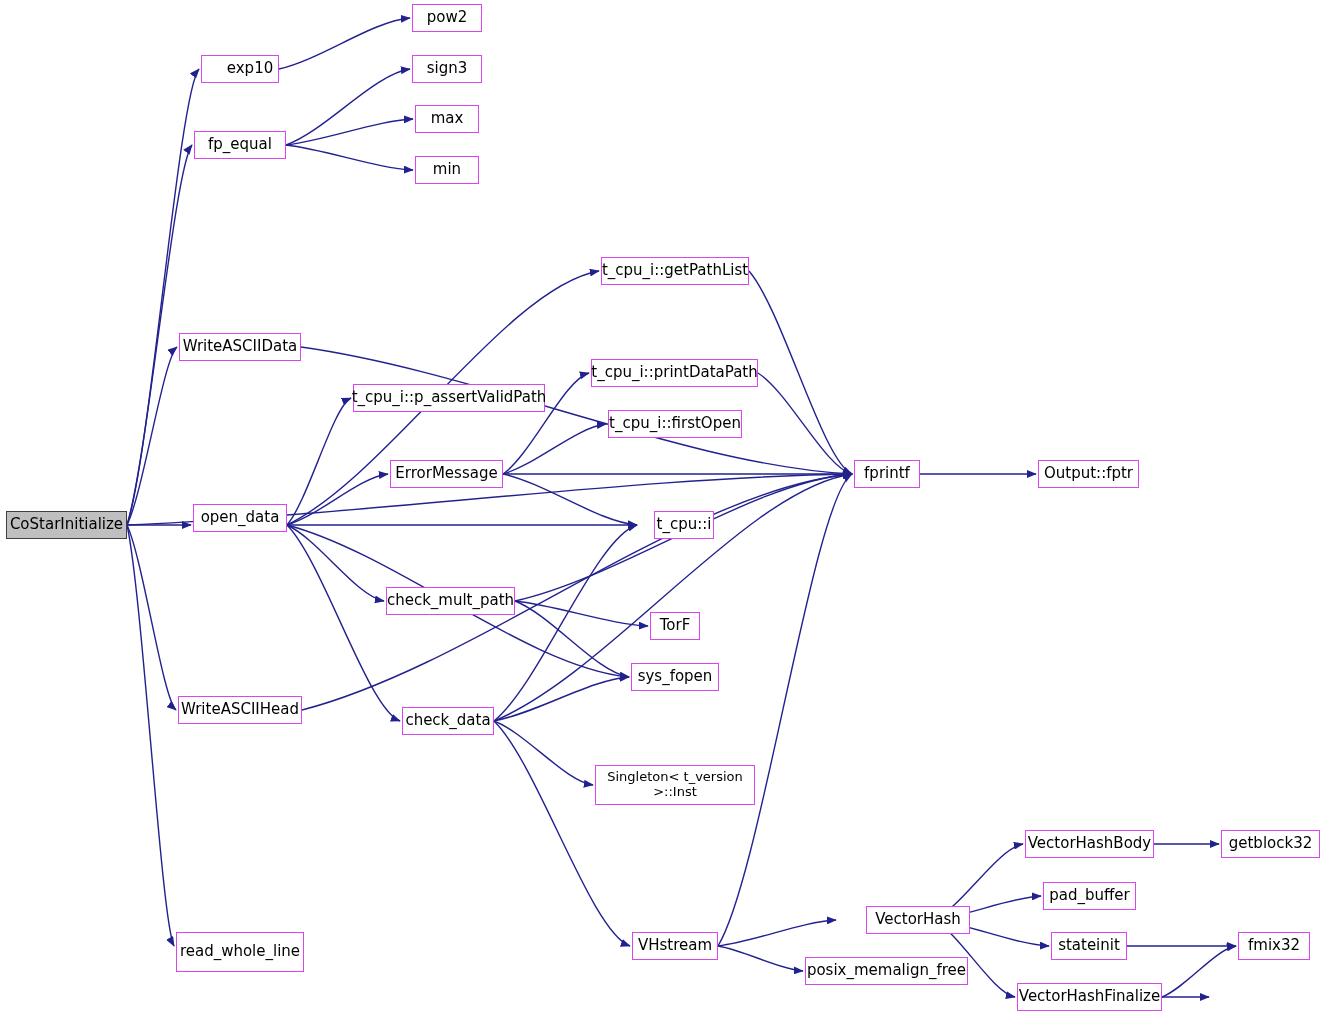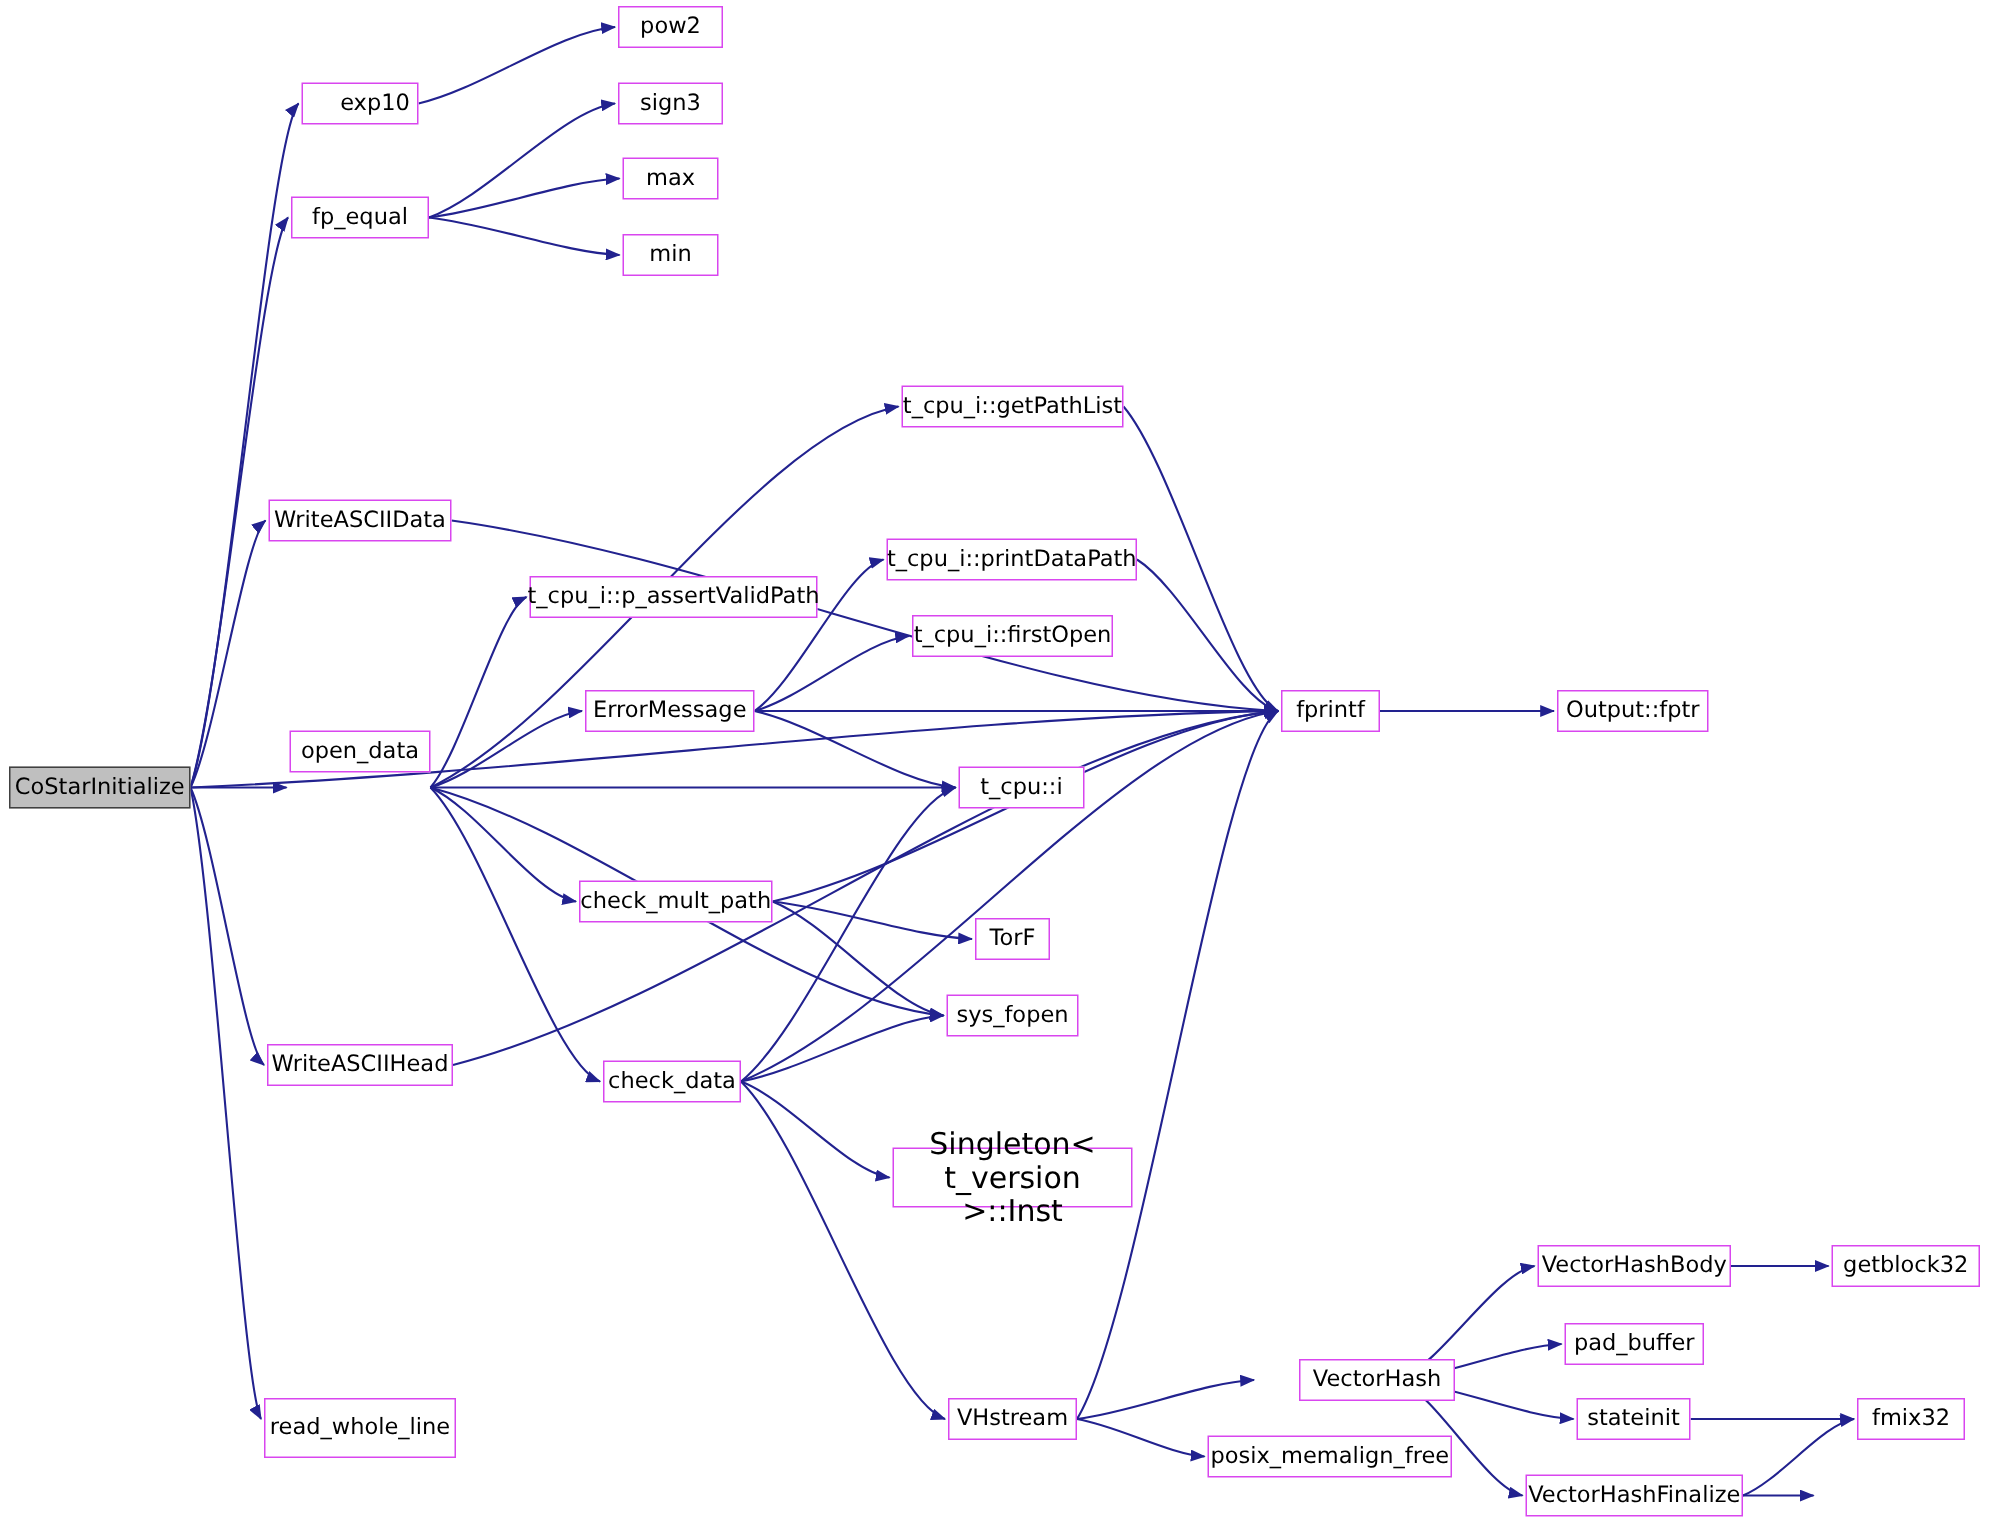--- a/index.html
+++ b/index.html
@@ -3,21 +3,21 @@
 <meta charset="utf-8">
 <style>
   html,body{margin:0;padding:0;background:#ffffff;}
   body{width:1339px;height:1016px;font-family:"DejaVu Sans","Liberation Sans",sans-serif;}
   #canvas{position:relative;width:1339px;height:1016px;overflow:hidden;background:#fff;}
   #edges{position:absolute;left:0;top:0;width:1339px;height:1016px;}
   .node{position:absolute;box-sizing:border-box;border:1px solid #d946ef;background:#ffffff;
         display:flex;align-items:center;justify-content:center;text-align:center;
         font-size:15px;color:#000;line-height:1.05;white-space:pre;z-index:5;}
   .node.root{background:#bfbfbf;border:1px solid #404040;}
-  .node.two-line{line-height:1.12;font-size:20px;white-space:pre-line;}
+  .node.two-line{line-height:1.12;font-size:13px;white-space:pre-line;}
 </style>
 </head>
 <body>
 
 <div id="canvas">
   <svg id="edges" viewBox="0 0 1339 1016" xmlns="http://www.w3.org/2000/svg">
     <defs>
       <marker id="ah" markerWidth="10" markerHeight="8" refX="9.2" refY="4" orient="auto" markerUnits="userSpaceOnUse">
         <path d="M0,0 L10,4 L0,8 Z" fill="#22228f"></path>
       </marker>
@@ -73,29 +73,29 @@
   </svg>
   <div id="nodes">
       <div class="node root" style="left: 6px; top: 511px; width: 121px; height: 28px;">CoStarInitialize</div>
       <div class="node" style="left: 201px; top: 55px; width: 78px; height: 28px; padding-left: 20px;">exp10</div>
       <div class="node" style="left: 412px; top: 4px; width: 70px; height: 28px;">pow2</div>
       <div class="node" style="left: 412px; top: 55px; width: 70px; height: 28px;">sign3</div>
       <div class="node" style="left: 415px; top: 105px; width: 64px; height: 28px;">max</div>
       <div class="node" style="left: 415px; top: 156px; width: 64px; height: 28px;">min</div>
       <div class="node" style="left: 194px; top: 131px; width: 92px; height: 28px;">fp_equal</div>
       <div class="node" style="left: 179px; top: 333px; width: 122px; height: 28px;">WriteASCIIData</div>
-      <div class="node" style="left: 193px; top: 487px; width: 94px; height: 28px;">open_data</div>
+      <div class="node" style="left: 193px; top: 504px; width: 94px; height: 28px;">open_data</div>
       <div class="node" style="left: 178px; top: 696px; width: 124px; height: 28px;">WriteASCIIHead</div>
       <div class="node" style="left: 176px; top: 932px; width: 128px; height: 40px;">read_whole_line</div>
       <div class="node" style="left: 601px; top: 257px; width: 148px; height: 28px;">t_cpu_i::getPathList</div>
       <div class="node" style="left: 591px; top: 359px; width: 167px; height: 28px;">t_cpu_i::printDataPath</div>
       <div class="node" style="left: 608px; top: 410px; width: 134px; height: 28px;">t_cpu_i::firstOpen</div>
       <div class="node" style="left: 353px; top: 384px; width: 192px; height: 28px;">t_cpu_i::p_assertValidPath</div>
       <div class="node" style="left: 390px; top: 460px; width: 113px; height: 28px;">ErrorMessage</div>
-      <div class="node" style="left: 639px; top: 511px; width: 84px; height: 28px; text-align: right;">t_cpu::i</div>
+      <div class="node" style="left: 654px; top: 511px; width: 60px; height: 28px; text-align: right;">t_cpu::i</div>
       <div class="node" style="left: 854px; top: 460px; width: 66px; height: 28px;">fprintf</div>
       <div class="node" style="left: 1038px; top: 460px; width: 101px; height: 28px;">Output::fptr</div>
       <div class="node" style="left: 386px; top: 587px; width: 129px; height: 28px;">check_mult_path</div>
       <div class="node" style="left: 650px; top: 612px; width: 50px; height: 28px;">TorF</div>
       <div class="node" style="left: 631px; top: 663px; width: 88px; height: 28px;">sys_fopen</div>
       <div class="node" style="left: 402px; top: 707px; width: 92px; height: 28px;">check_data</div>
       <div class="node two-line" style="left: 595px; top: 765px; width: 160px; height: 40px;">Singleton&lt; t_version
 &gt;::Inst</div>
       <div class="node" style="left: 632px; top: 932px; width: 86px; height: 28px;">VHstream</div>
       <div class="node" style="left: 838px; top: 906px; width: 104px; height: 28px; margin-left: 28px;">VectorHash</div>

